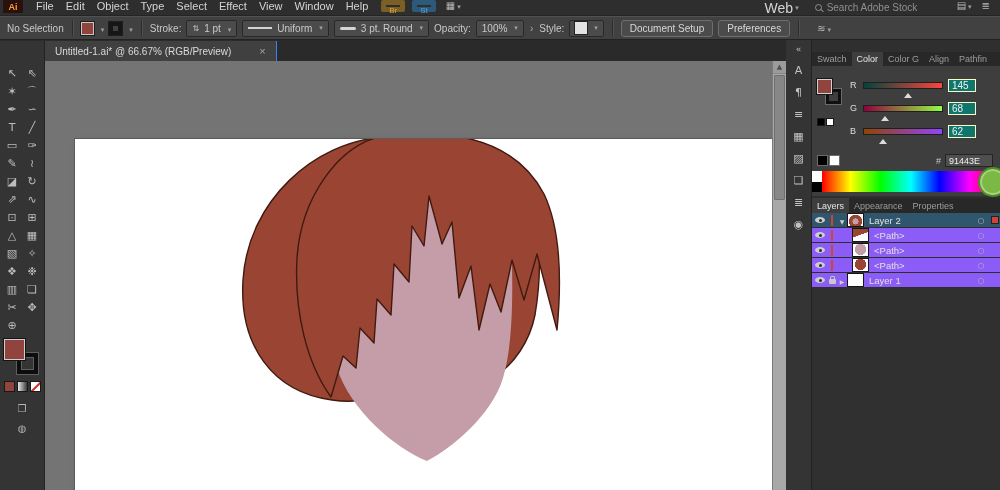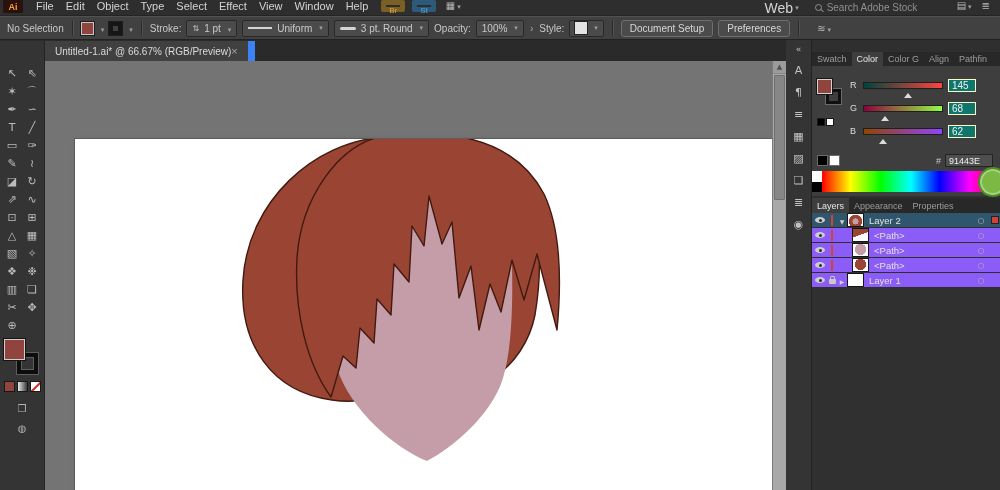--- a/index.html
+++ b/index.html
@@ -34,21 +34,21 @@
   .combo{height:17px;background:#4b4b4b;border:1px solid #282828;border-radius:2px;display:flex;align-items:center;padding:0 5px;gap:5px;white-space:nowrap}
   .combo .line{width:24px;height:2px;background:#d4d4d4}
   .combo .line.thick{width:16px;height:3px;border-radius:2px}
   .stepper-arrows{font-size:8px;color:#c2c2c2}
   .btn{height:17px;background:#4b4b4b;border:1px solid #6e6e6e;border-radius:3px;display:flex;align-items:center;padding:0 8px;color:#d8d8d8;white-space:nowrap}
   .chev-more{color:#a9a9a9;font-size:10px;margin:0 1px}
   .style-chip{width:12px;height:12px;background:#e3e3e3;box-shadow:0 0 0 1px #222}
 
   
   .tabbar{position:absolute;left:45px;top:41px;width:741px;height:20px;background:#2a2a2a;display:flex;z-index:5}
-  .tab{background:#404040;display:flex;align-items:center;gap:0;padding:0 10px;font-size:10px;color:#dadada;border-right:7px solid #3b82f6}
+  .tab{background:#404040;display:flex;align-items:center;gap:28px;padding:0 10px;font-size:10px;color:#dadada;border-right:1px solid #3b82f6}
   .tab-close{color:#a5a5a5;font-size:11px}
 
   
   .left-toolbar{position:absolute;left:0;top:41px;width:45px;height:449px;background:#343434;border-right:1px solid #232323;z-index:6}
   .tools{margin-top:23px;display:grid;grid-template-columns:20px 20px;justify-content:center}
   .tool{height:18px;display:flex;align-items:center;justify-content:center;font-size:11px;color:#bcbcbc}
   .fs-widget{position:relative;width:36px;height:38px;margin:5px auto 0}
   .fs-stroke{position:absolute;left:13px;top:14px;width:21px;height:21px;border:4px solid #0d0d0d;box-shadow:0 0 0 1px #5e5e5e,inset 0 0 0 1px #5e5e5e}
   .fs-fill{position:absolute;left:0;top:0;width:21px;height:21px;box-shadow:0 0 0 1px #141414,inset 0 0 0 1px #cfcfcf}
   .mini-row{display:flex;justify-content:center;gap:4px;margin-top:5px}

